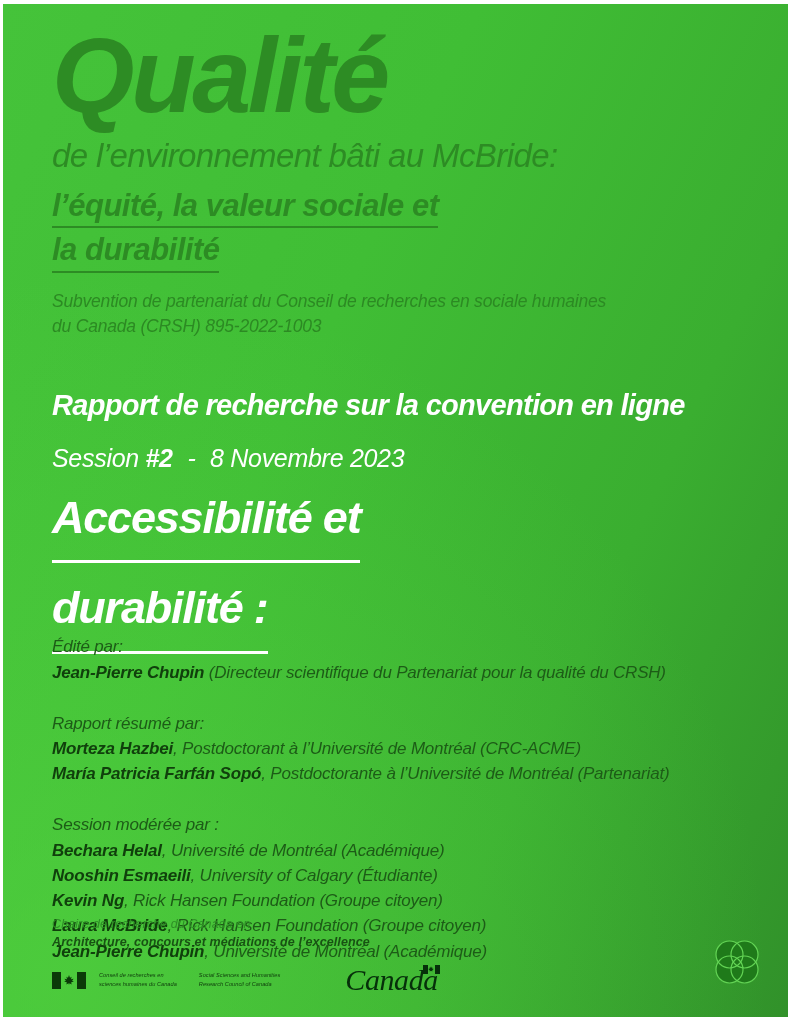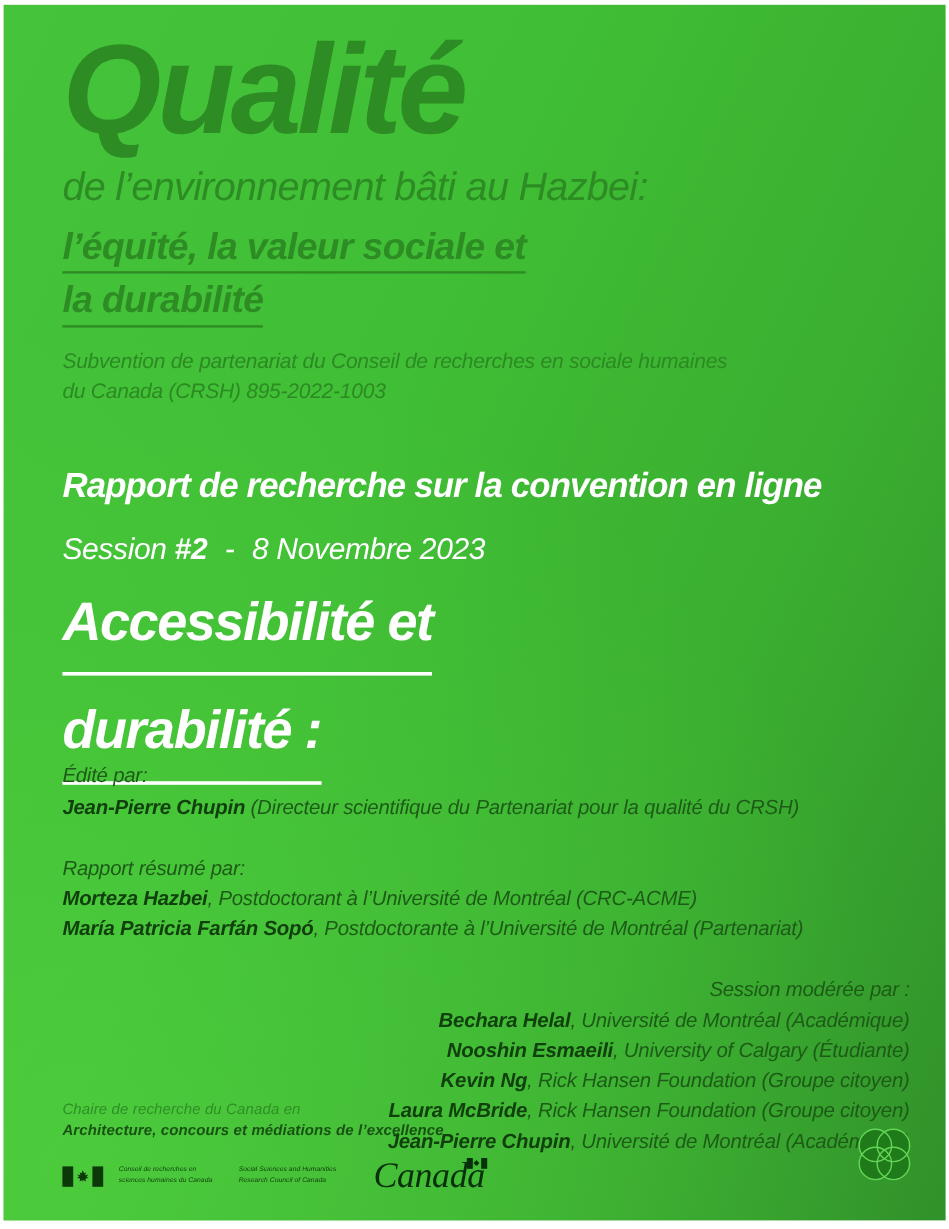--- a/index.html
+++ b/index.html
@@ -119,21 +119,21 @@
     border-bottom: 3px solid #ffffff;
     padding-bottom: 14px;
     margin-bottom: 4px;
     margin-top: 16px;
   }
 
   
   #credits { top: 630px; }
 
   .credit-group { margin-bottom: 26px; }
-  .credit-group:last-child { margin-bottom: 16px; text-align: right; }
+  .credit-group:last-child { margin-bottom: 16px; }
 
   .credit-heading {
     font-size: 17px;
     color: #1d5c17;
     line-height: 1.5;
     letter-spacing: -0.2px;
   }
   .credit-row {
     font-size: 17px;
     color: #1d5c17;
@@ -201,21 +201,21 @@
   }
   .sshrc-col {
     font-size: 5.6px;
     line-height: 1.6;
     color: #0f3d0c;
     letter-spacing: 0.05px;
     white-space: nowrap;
   }
 
   .canada-wordmark {
-    margin-left: 18px;
+    margin-left: 52px;
     position: relative;
     font-family: "Liberation Serif", serif;
     font-size: 30px;
     color: #06300a;
     letter-spacing: -0.4px;
     line-height: 1;
   }
   .canada-wordmark .wm-flag {
     position: absolute;
     right: -2px;
@@ -243,21 +243,21 @@
   }
 </style>
 </head>
 <body>
 
 <div id="cover">
   <div id="canvas">
 
     <div class="pad" id="masthead">
       <div class="title-main">Qualité</div>
-      <div class="title-sub">de l’environnement bâti au Hazbei:</div>
+      <div class="title-sub">de l’environnement bâti au McBride:</div>
 
       <div class="title-roadmap">
         <span class="ln">l’équité, la valeur sociale et</span>
         <span class="ln">la durabilité</span>
       </div>
 
       <div class="grant-line">
         <div>Subvention de partenariat du Conseil de recherches en sociale humaines</div>
         <div>du Canada (CRSH) 895-2022-1003</div>
       </div>

